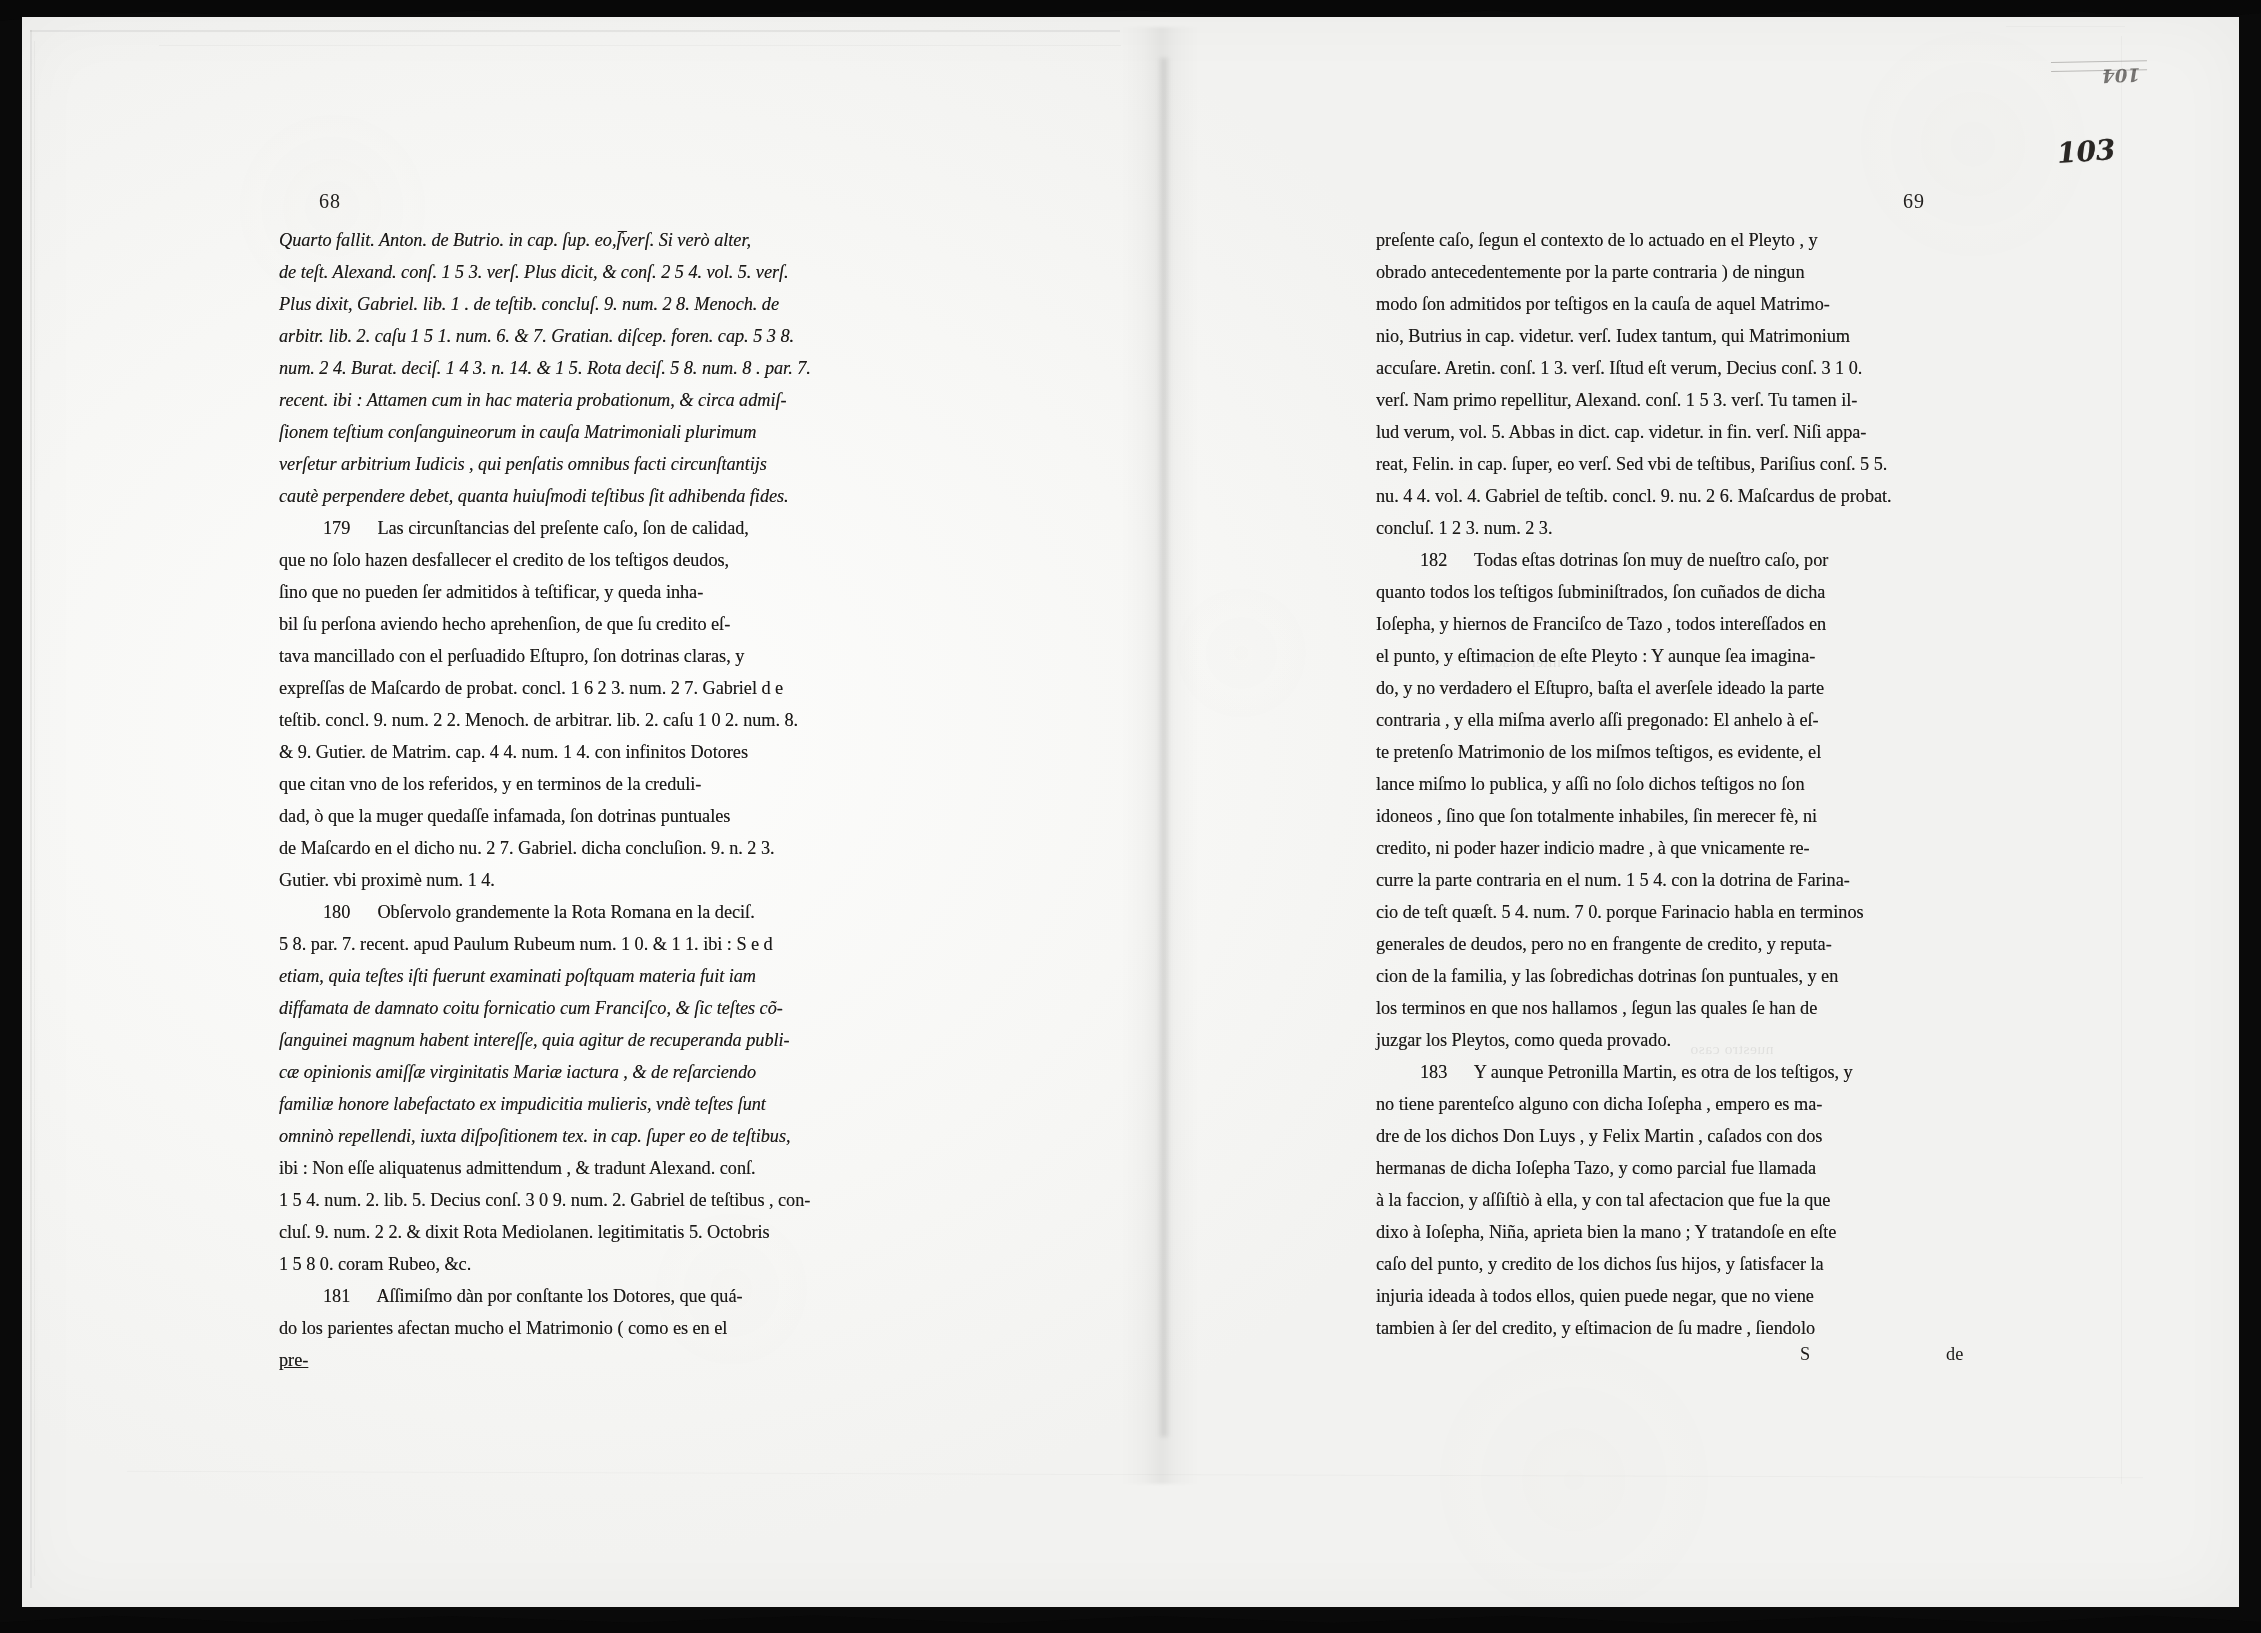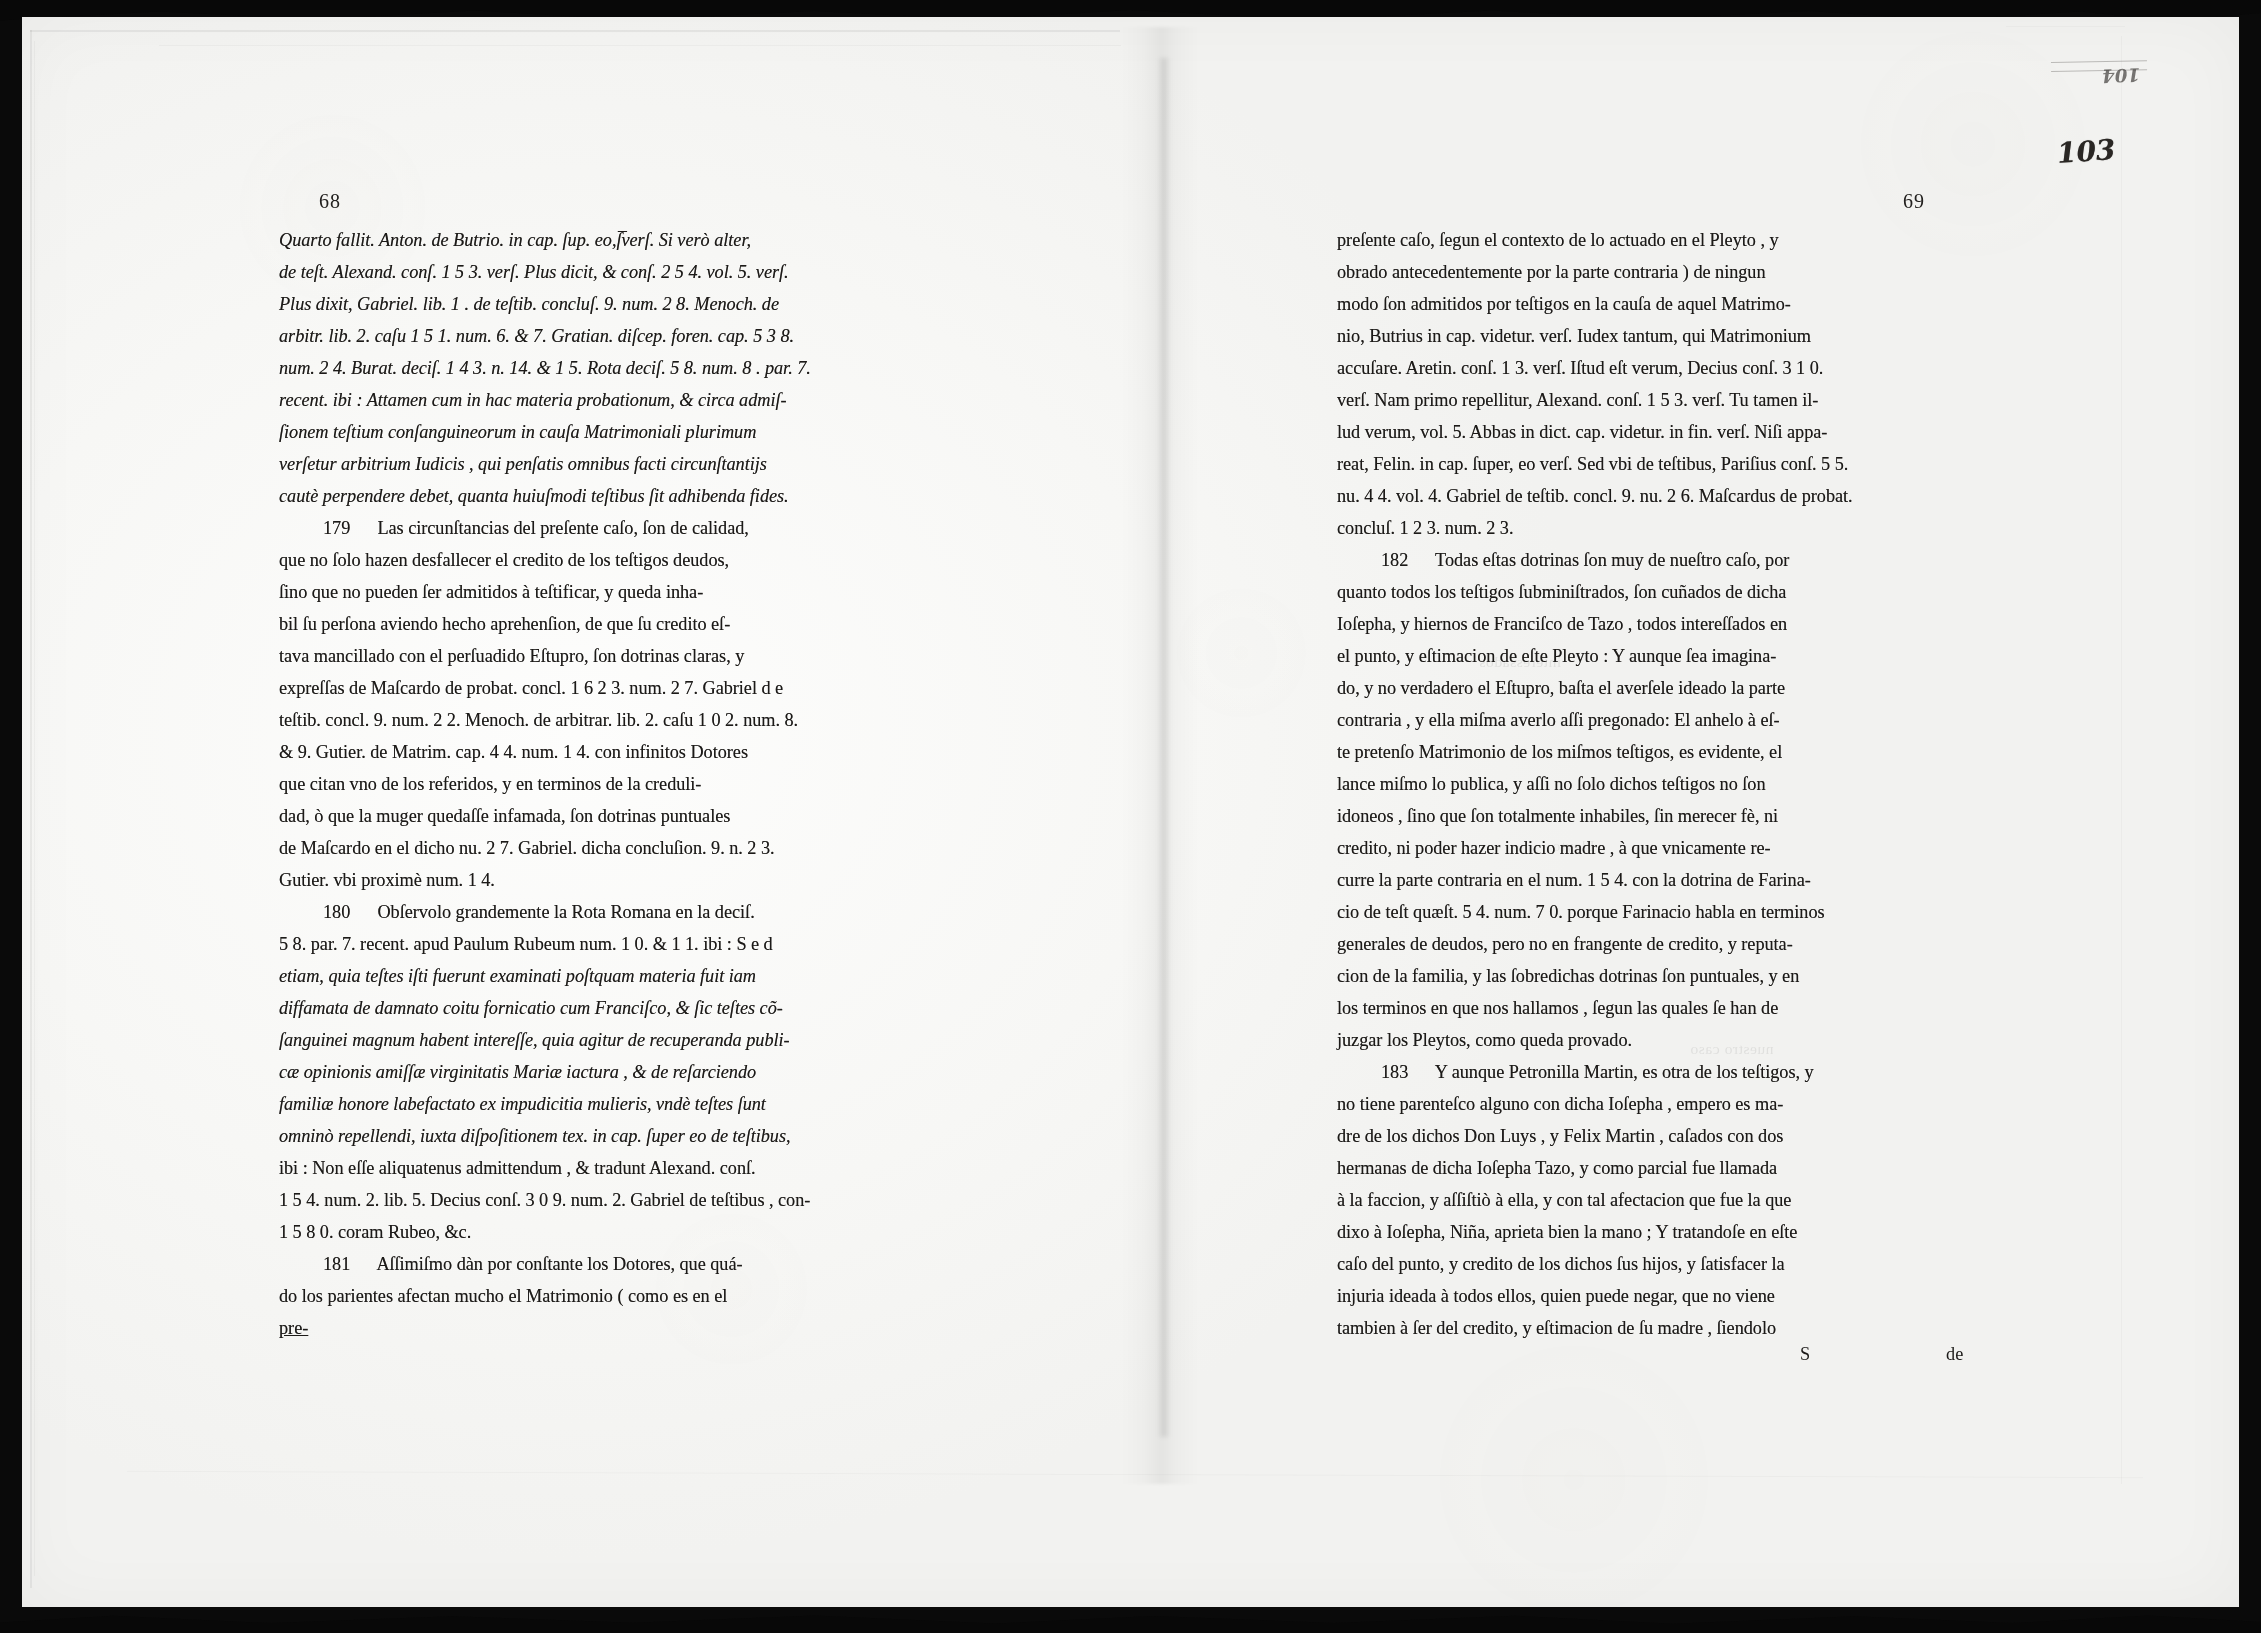--- a/index.html
+++ b/index.html
@@ -83,21 +83,21 @@
   
   .ln{
     display:block;
     color:#1c1a18;
     font-size:18.3px;
     line-height:32px;
     white-space:pre;
     letter-spacing:-0.05px;
     text-shadow:0 0 0.5px rgba(28,26,24,.55);
   }
-  #page-right .ln{line-height:32px;}
+  #page-right .ln{line-height:32px;margin-left:39px;}
 
   
   .it{font-style:italic;}
   .ind{text-indent:44px;}      
   .ctch{text-align:left;padding-right:69px;display:block;text-decoration:underline;}
   .sig-row{display:block;position:relative;height:34px;}
   .sig{position:absolute;left:463px;top:0;font-size:18.3px;color:#1c1a18;}
   .ctchword{position:absolute;left:609px;top:0;font-size:18.3px;color:#1c1a18;}
 
   
@@ -175,20 +175,21 @@
         <span class="ln ind">180      Obſervolo grandemente la Rota Romana en la deciſ.</span>
         <span class="ln">5 8. par. 7. recent. apud Paulum Rubeum num. 1 0. &amp; 1 1. ibi : S e d</span>
         <span class="ln it">etiam, quia teſtes iſti fuerunt examinati poſtquam materia fuit iam</span>
         <span class="ln it">diffamata de damnato coitu fornicatio cum Franciſco, &amp; ſic teſtes cõ-</span>
         <span class="ln it">ſanguinei magnum habent intereſſe, quia agitur de recuperanda publi-</span>
         <span class="ln it">cæ opinionis amiſſæ virginitatis Mariæ iactura , &amp; de reſarciendo</span>
         <span class="ln it">familiæ honore labefactato ex impudicitia mulieris, vndè teſtes ſunt</span>
         <span class="ln it">omninò repellendi, iuxta diſpoſitionem tex. in cap. ſuper eo de teſtibus,</span>
         <span class="ln">ibi : Non eſſe aliquatenus admittendum , &amp; tradunt Alexand. conſ.</span>
         <span class="ln">1 5 4. num. 2. lib. 5. Decius conſ. 3 0 9. num. 2. Gabriel de teſtibus , con-</span>
+        <span class="ln">cluſ. 9. num. 2 2. &amp; dixit Rota Mediolanen. legitimitatis 5. Octobris</span>
         <span class="ln">1 5 8 0. coram Rubeo, &amp;c.</span>
         <span class="ln ind">181      Aſſimiſmo dàn por conſtante los Dotores, que quá-</span>
         <span class="ln">do los parientes afectan mucho el Matrimonio ( como es en el</span>
         <span class="ln ctch">pre-</span>
       </div>
   </div>
 
   <div class="page" id="page-right">
     <div class="folio" id="folio-right">69</div>
     <div class="textblock" id="text-right">

